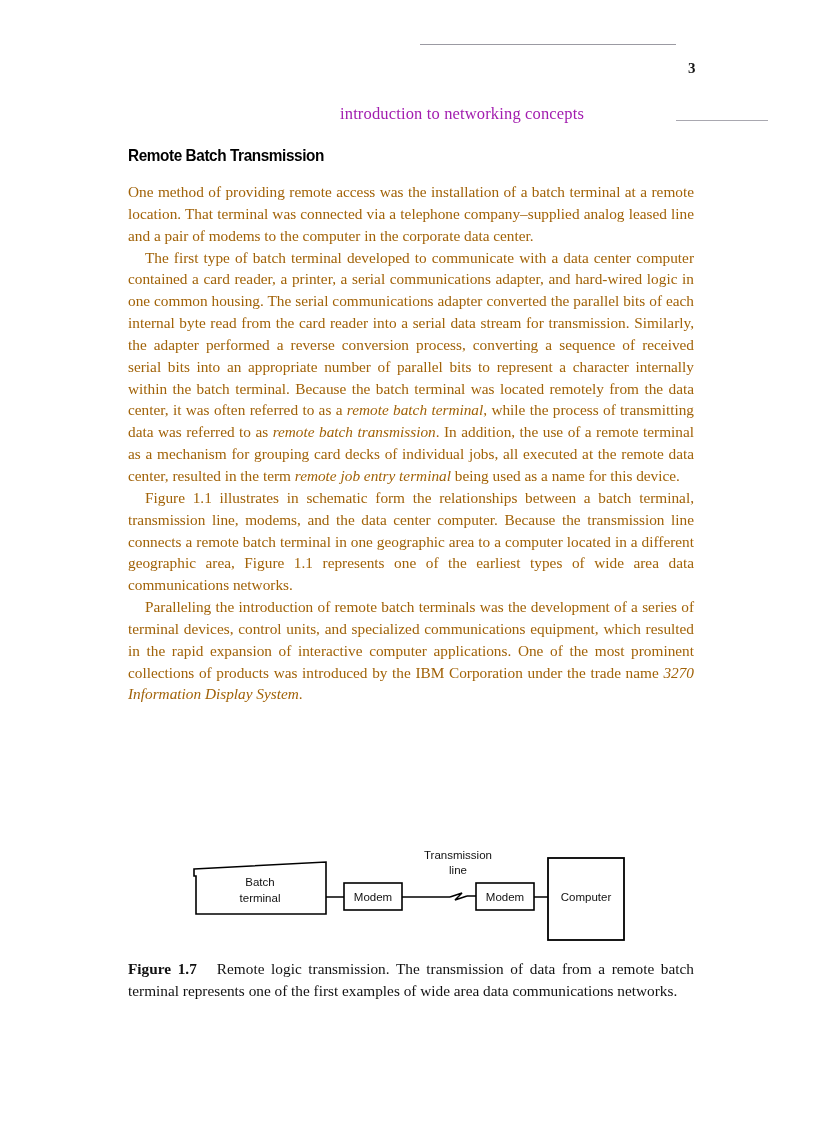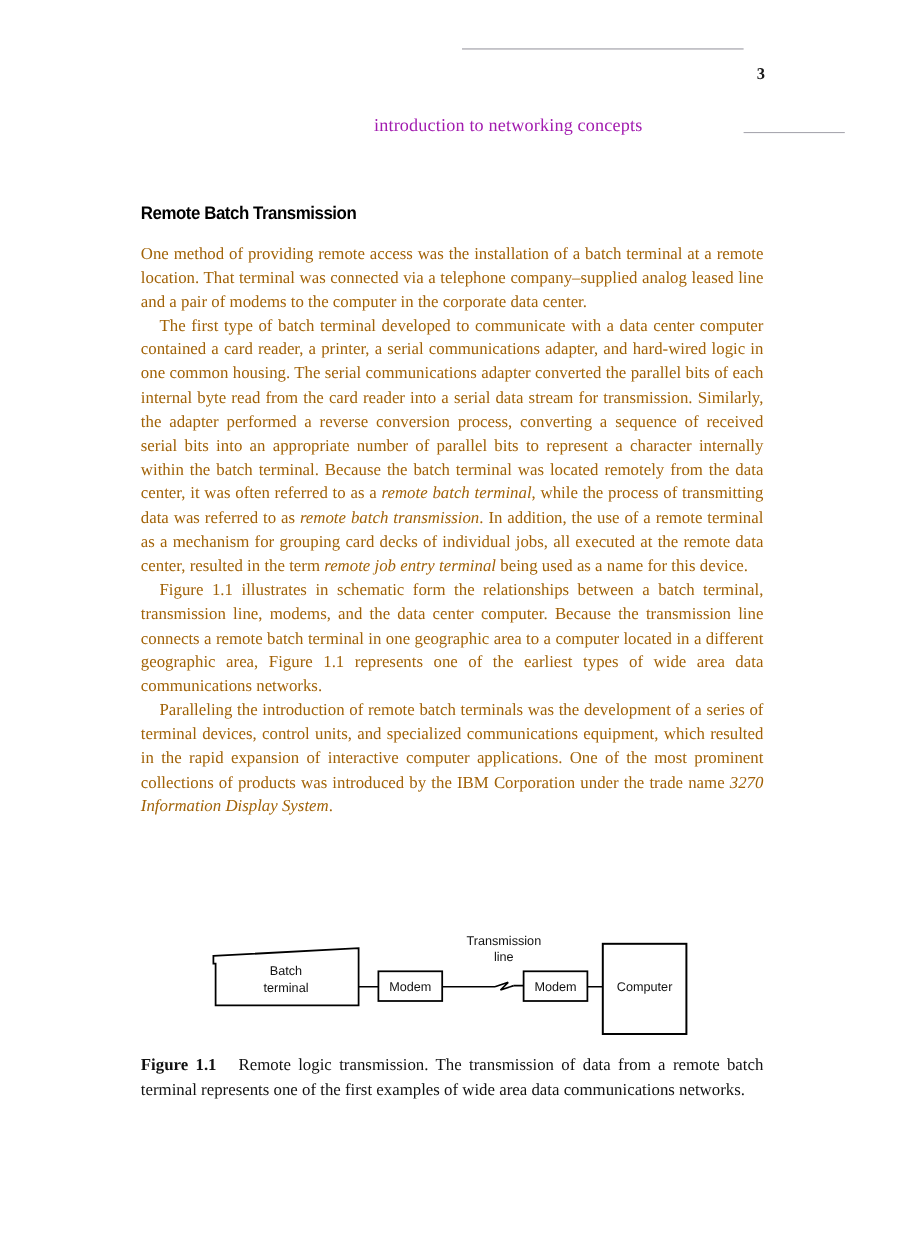--- a/index.html
+++ b/index.html
@@ -60,21 +60,20 @@
     font-weight: bold;
     color: #161616;
   }
 
   
   .column {
     position: absolute;
     left: 128px;
     top: 146px;
     width: 566px;
-    margin-top: 39px;
   }
 
   h2.section-title {
     margin: 0 0 16px 0;
     font-family: "Liberation Sans", sans-serif;
     font-size: 16.5px;
     font-weight: bold;
     letter-spacing: -0.45px;
     transform: scaleX(0.93);
     transform-origin: left center;
@@ -179,16 +178,16 @@
 
       <line x1="406" y1="52" x2="420" y2="52" stroke="#000000" stroke-width="1.5"></line>
 
       <rect x="420" y="13" width="76" height="82" fill="#ffffff" stroke="#000000" stroke-width="1.8"></rect>
       <text x="458" y="56" text-anchor="middle" font-family="Liberation Sans, sans-serif" font-size="11.5" fill="#111111">Computer</text>
 
     </svg>
   </div>
 
   <div class="figure-caption">
-    <span class="figlabel">Figure 1.1</span><span>&nbsp;&nbsp;&nbsp;</span><span>Remote logic transmission. The transmission of data from a remote batch terminal represents one of the first examples of wide area data communications networks.</span>
+    <span class="figlabel">Figure 1.7</span><span>&nbsp;&nbsp;&nbsp;</span><span>Remote logic transmission. The transmission of data from a remote batch terminal represents one of the first examples of wide area data communications networks.</span>
   </div>
 
 </div>
 
 </body></html>

